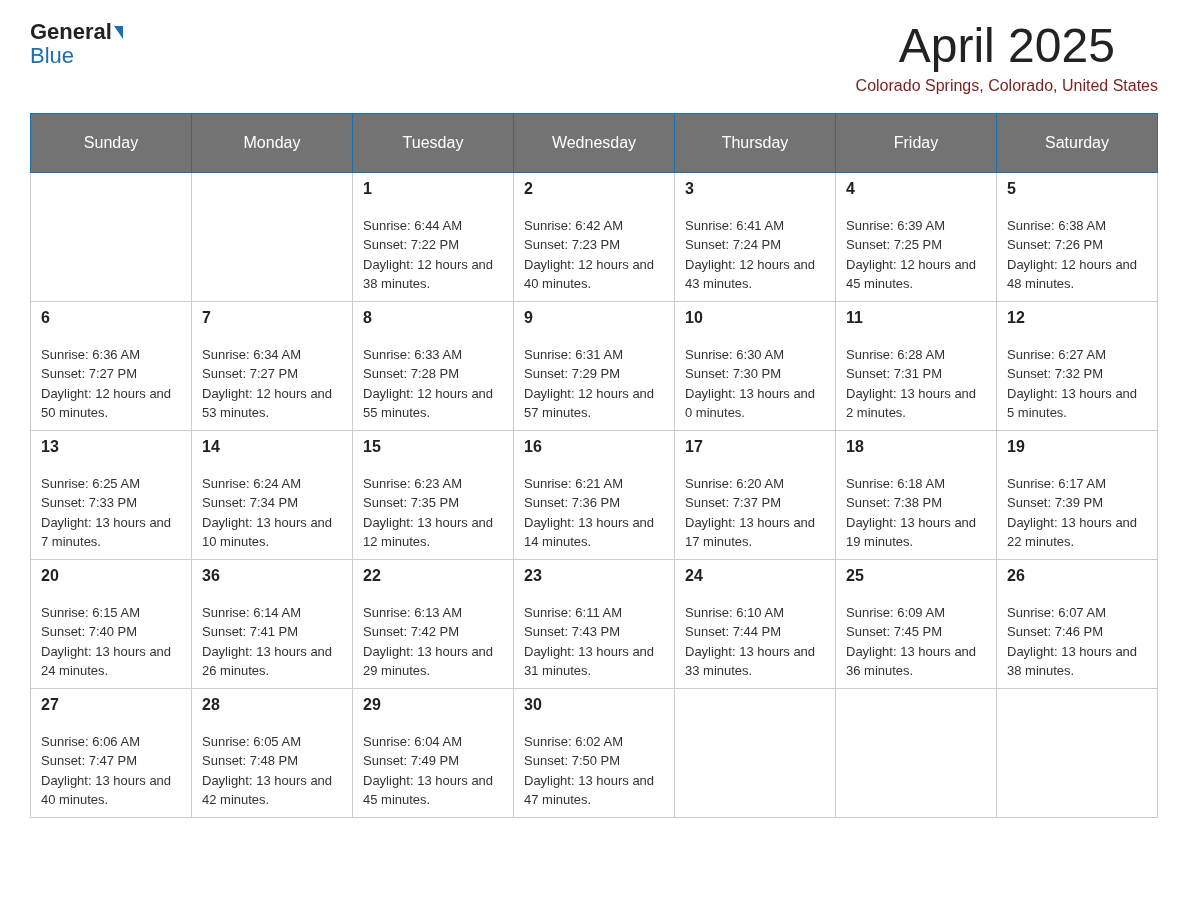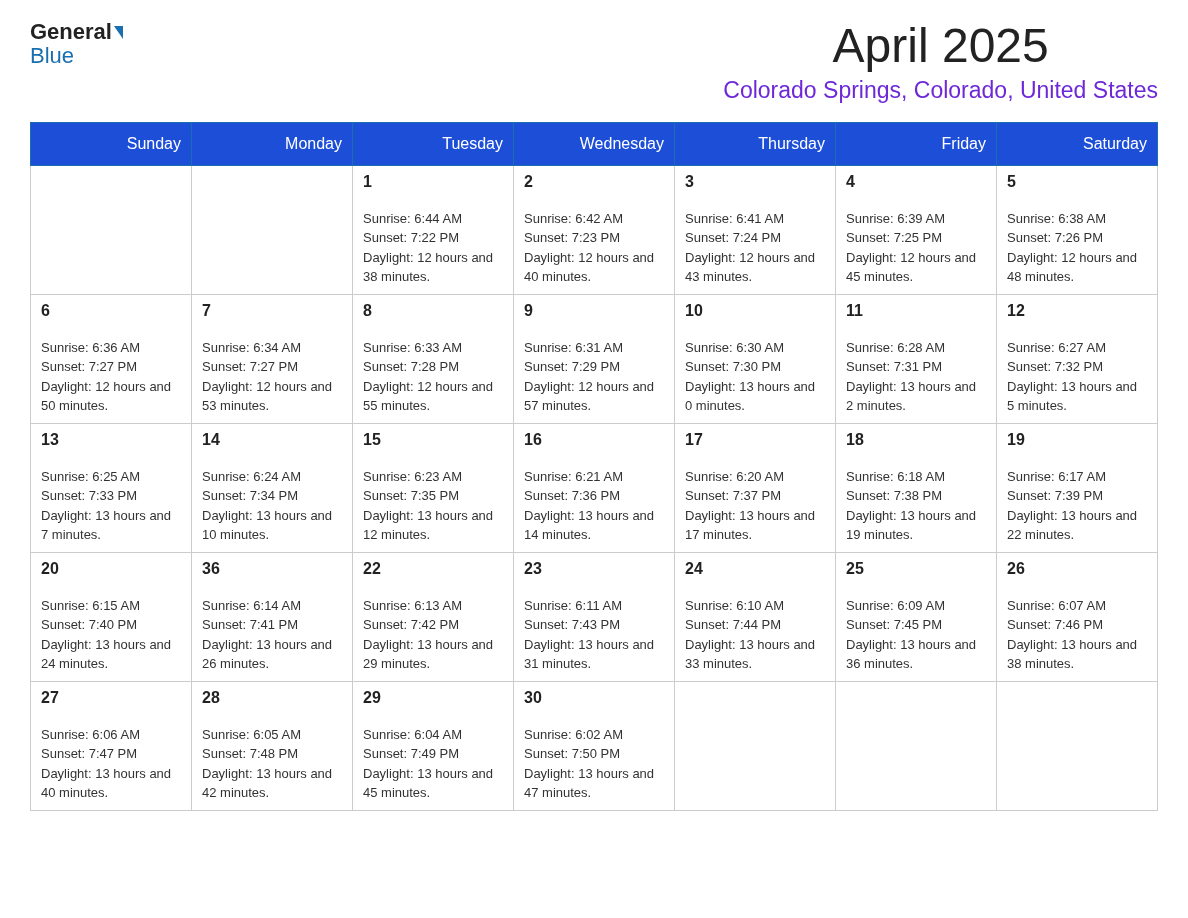--- a/index.html
+++ b/index.html
@@ -49,35 +49,35 @@
     .header-right {
       text-align: center;
     }
     .month-title {
       font-size: 48px;
       font-weight: normal;
       color: #222;
       line-height: 1.1;
     }
     .location {
-      font-size: 23px;
-      color: #6d28d9;
+      font-size: 16px;
+      color: #7f1d1d;
       margin-top: 4px;
     }
     .calendar {
       width: 100%;
       border-collapse: collapse;
     }
     .calendar th {
-      background: #1d4ed8;
+      background: #737373;
       color: #fff;
       font-size: 16px;
       font-weight: normal;
-      padding: 12px 10px;
-      text-align: right;
+      padding: 20px 10px;
+      text-align: center;
       border: 1px solid #1a6faf;
     }
     .calendar td {
       border: 1px solid #ccc;
       vertical-align: top;
       padding: 7px 10px;
       width: 14.28%;
       min-height: 90px;
     }
     .day-num {

